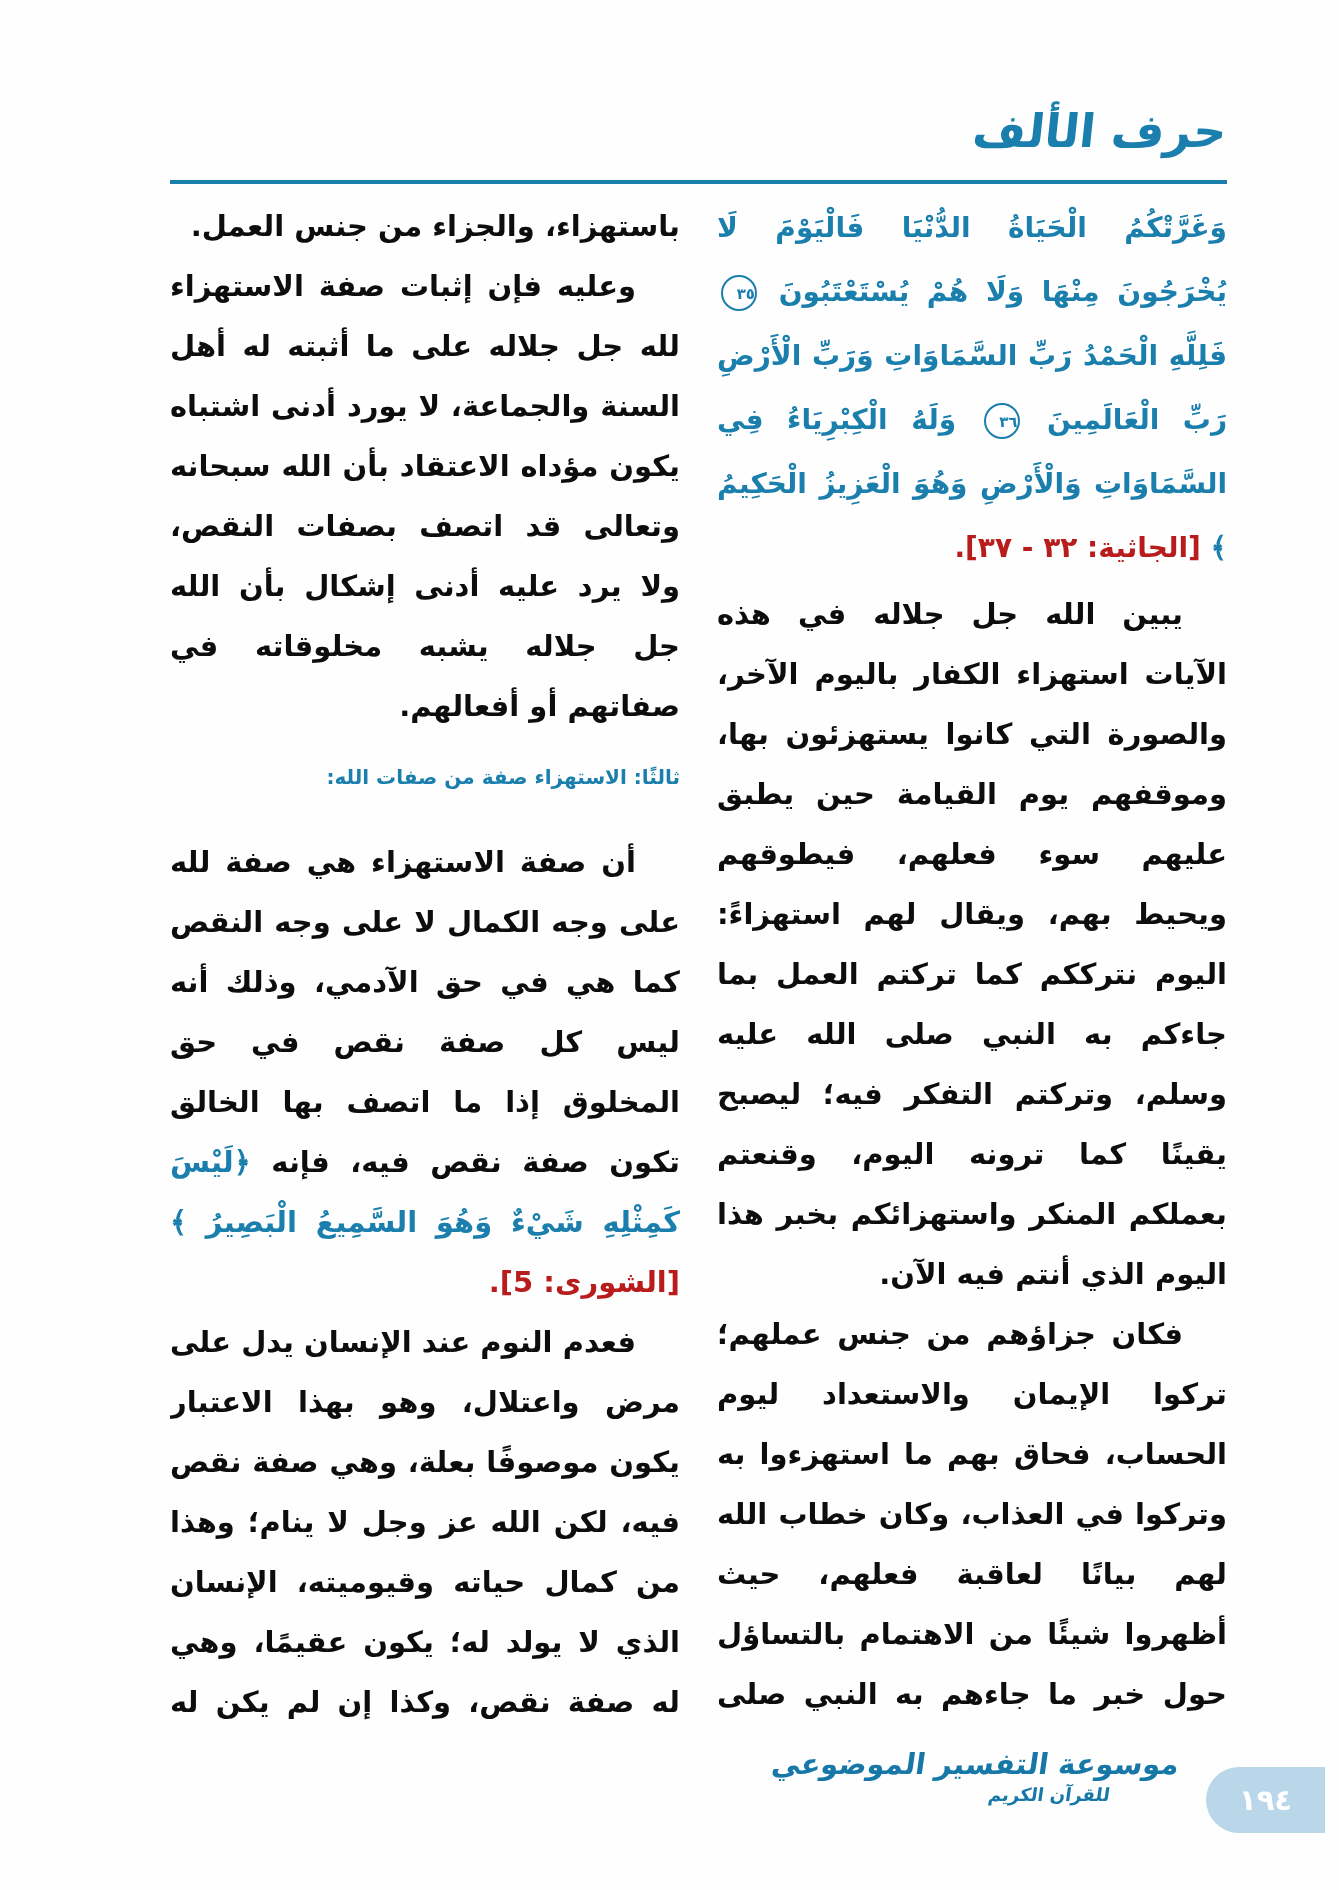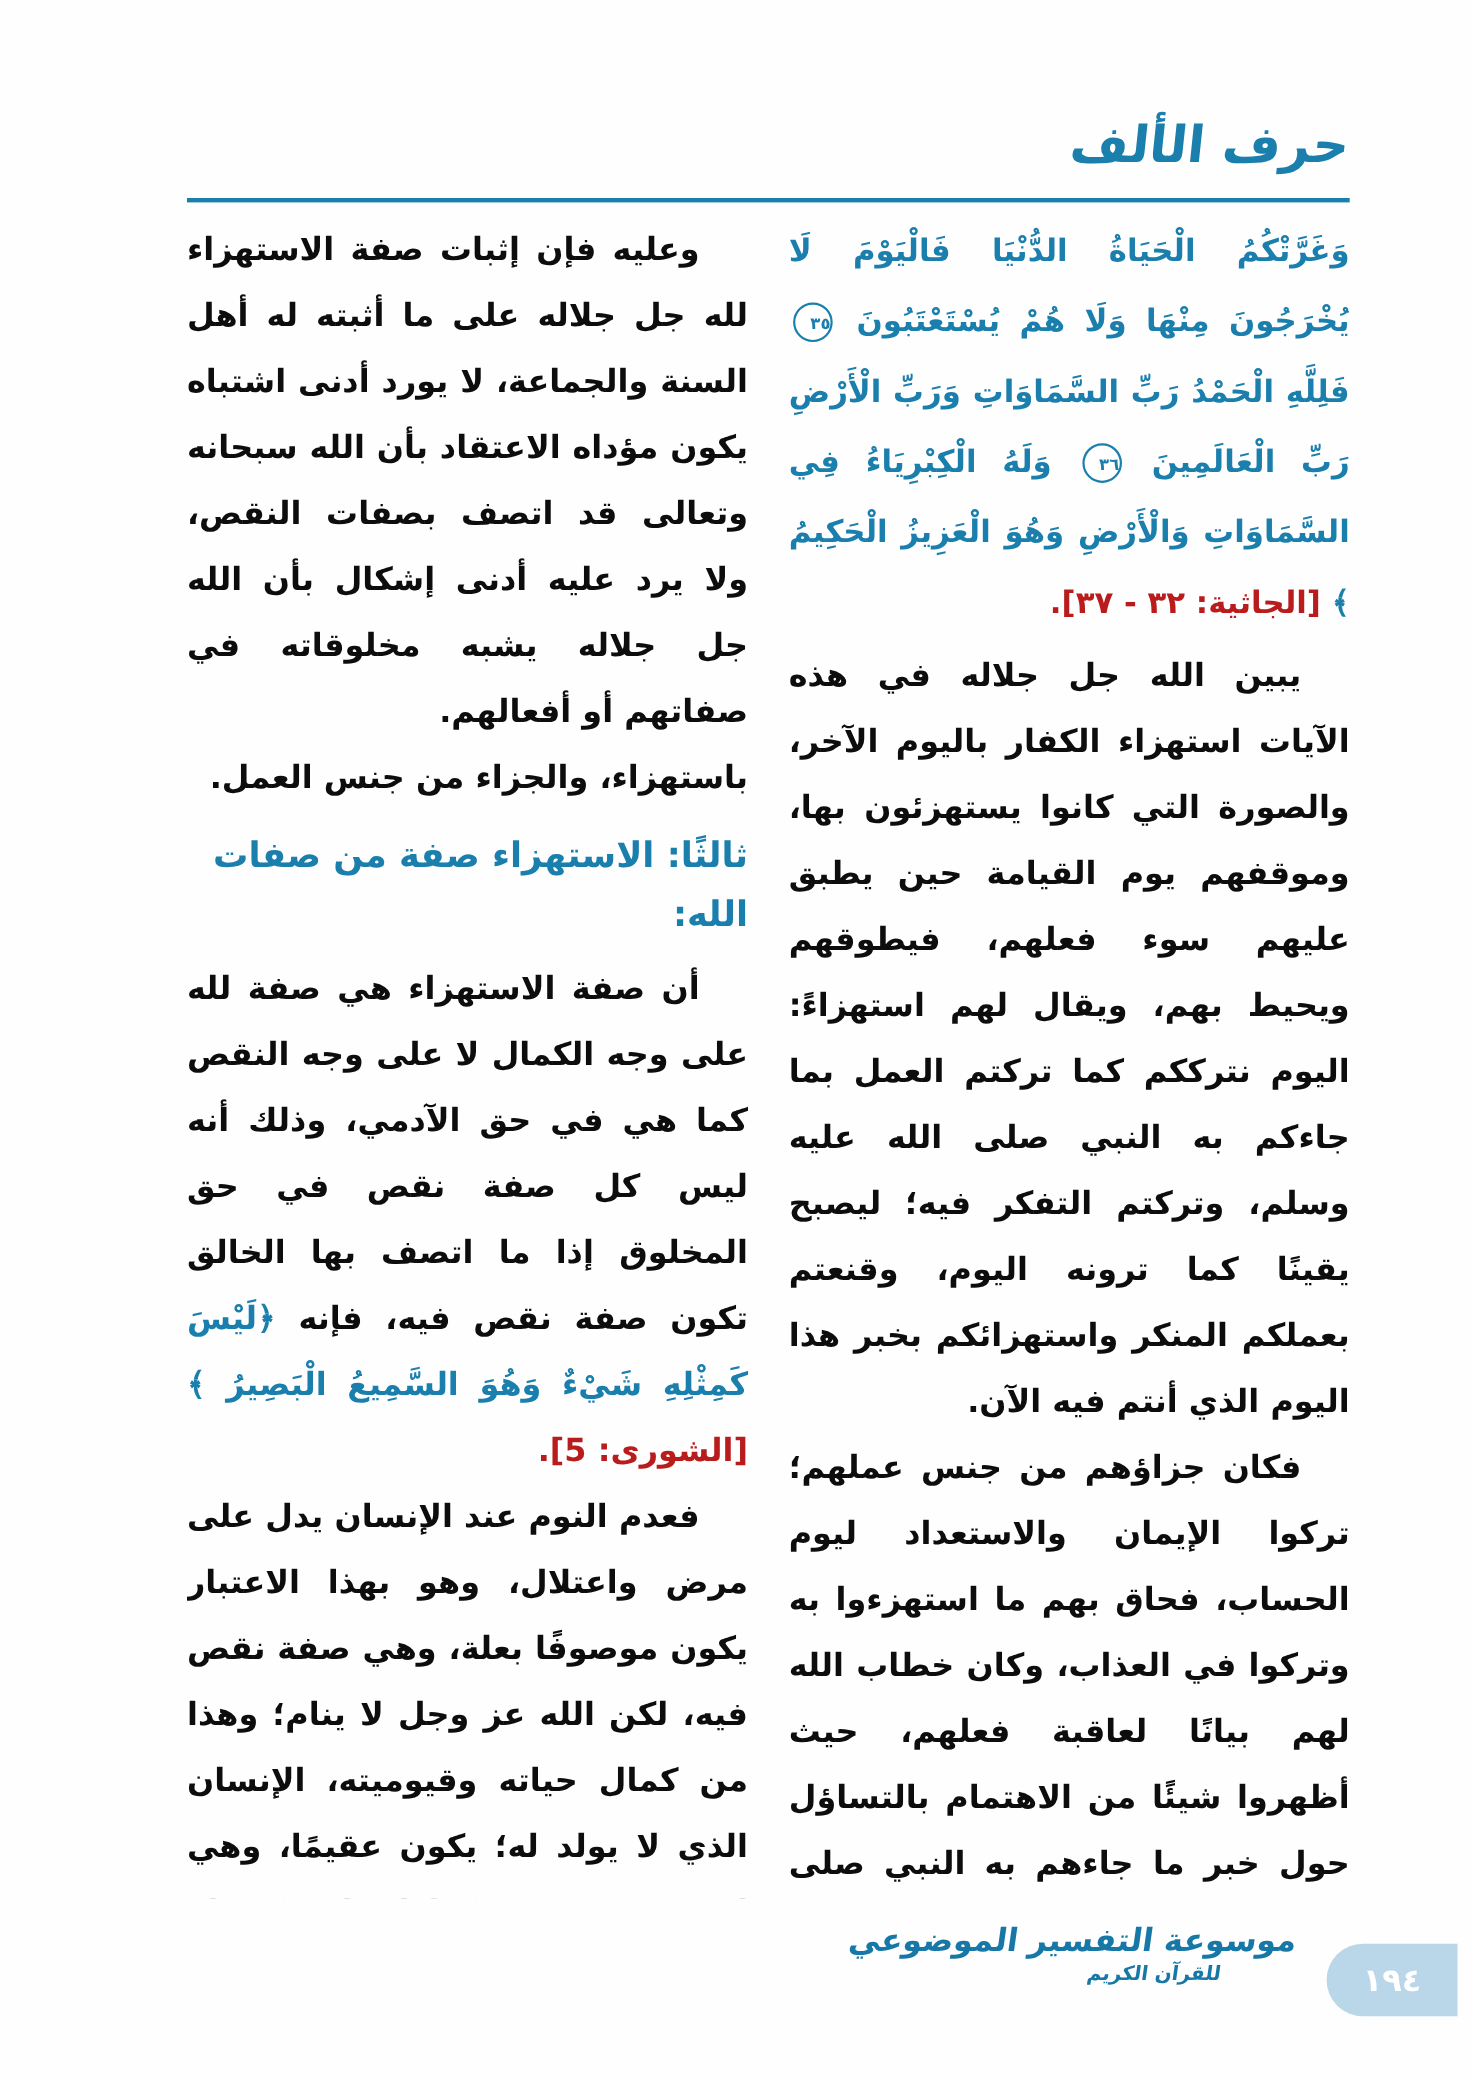--- a/index.html
+++ b/index.html
@@ -51,27 +51,27 @@
   .blk.indent{text-indent:44px;}
   .blk.quran{
     font-size:28px;
     font-weight:bold;
     line-height:64px;
     color:#1b7fad;
     text-align-last:right;
     margin-bottom:4px;
   }
   .blk.heading{
-    font-size:32px;
+    font-size:20px;
     font-weight:bold;
     color:#1b7fad;
     line-height:54px;
     text-align:right;
     text-align-last:right;
-    margin:14px 0 10px 0;
+    margin:14px 0 28px 0;
   }
   .seg-q{color:#1b7fad;}
   .seg-b{color:#0d0d0d;}
   .seg-r{color:#b91c1c;}
   .seg-m{
     display:inline-block;
     width:36px;height:36px;
     line-height:34px;
     font-size:15px;
     text-align:center;
@@ -127,22 +127,22 @@
 </div>
 <div class="hdr-rule"></div>
 
 <div class="cols">
   <div class="col">
       <p class="blk quran"><span class="seg-q">وَغَرَّتْكُمُ الْحَيَاةُ الدُّنْيَا فَالْيَوْمَ لَا يُخْرَجُونَ مِنْهَا وَلَا هُمْ يُسْتَعْتَبُونَ </span><span class="seg-m">٣٥</span><span class="seg-q"> فَلِلَّهِ الْحَمْدُ رَبِّ السَّمَاوَاتِ وَرَبِّ الْأَرْضِ رَبِّ الْعَالَمِينَ </span><span class="seg-m">٣٦</span><span class="seg-q"> وَلَهُ الْكِبْرِيَاءُ فِي السَّمَاوَاتِ وَالْأَرْضِ وَهُوَ الْعَزِيزُ الْحَكِيمُ ﴾ </span><span class="seg-r">[الجاثية: ٣٢ - ٣٧].</span></p>
       <p class="blk body indent"><span class="seg-b">يبين الله جل جلاله في هذه الآيات استهزاء الكفار باليوم الآخر، والصورة التي كانوا يستهزئون بها، وموقفهم يوم القيامة حين يطبق عليهم سوء فعلهم، فيطوقهم ويحيط بهم، ويقال لهم استهزاءً: اليوم نترككم كما تركتم العمل بما جاءكم به النبي صلى الله عليه وسلم، وتركتم التفكر فيه؛ ليصبح يقينًا كما ترونه اليوم، وقنعتم بعملكم المنكر واستهزائكم بخبر هذا اليوم الذي أنتم فيه الآن.</span></p>
       <p class="blk body indent"><span class="seg-b">فكان جزاؤهم من جنس عملهم؛ تركوا الإيمان والاستعداد ليوم الحساب، فحاق بهم ما استهزءوا به وتركوا في العذاب، وكان خطاب الله لهم بيانًا لعاقبة فعلهم، حيث أظهروا شيئًا من الاهتمام بالتساؤل حول خبر ما جاءهم به النبي صلى الله عليه وسلم ، وهم يقصدون بذلك تقرير بطلانه لعدم قوة الحجة التي جاءهم بها النبي صلى الله عليه وسلم، فيأتيهم الخطاب وهم ليسوا أهلًا لخطاب الله، لكنه خطاب تقنيط وتبكيت، كما كان خطابهم للنبي صلى الله عليه وسلم خطاب تقنيط وتكذيب، استهزاءٌ</span></p>
     </div>
   <div class="col">
+      <p class="blk body"><span class="seg-b">باستهزاء، والجزاء من جنس العمل.</span></p>
       <p class="blk body indent"><span class="seg-b">وعليه فإن إثبات صفة الاستهزاء لله جل جلاله على ما أثبته له أهل السنة والجماعة، لا يورد أدنى اشتباه يكون مؤداه الاعتقاد بأن الله سبحانه وتعالى قد اتصف بصفات النقص، ولا يرد عليه أدنى إشكال بأن الله جل جلاله يشبه مخلوقاته في صفاتهم أو أفعالهم.</span></p>
-      <p class="blk body"><span class="seg-b">باستهزاء، والجزاء من جنس العمل.</span></p>
       <p class="blk heading"><span class="seg-q">ثالثًا: الاستهزاء صفة من صفات الله:</span></p>
       <p class="blk body indent"><span class="seg-b">أن صفة الاستهزاء هي صفة لله على وجه الكمال لا على وجه النقص كما هي في حق الآدمي، وذلك أنه ليس كل صفة نقص في حق المخلوق إذا ما اتصف بها الخالق تكون صفة نقص فيه، فإنه </span><span class="seg-q">﴿لَيْسَ كَمِثْلِهِ شَيْءٌ وَهُوَ السَّمِيعُ الْبَصِيرُ ﴾</span><span class="seg-r"> [الشورى: 5].</span></p>
       <p class="blk body indent"><span class="seg-b">فعدم النوم عند الإنسان يدل على مرض واعتلال، وهو بهذا الاعتبار يكون موصوفًا بعلة، وهي صفة نقص فيه، لكن الله عز وجل لا ينام؛ وهذا من كمال حياته وقيوميته، الإنسان الذي لا يولد له؛ يكون عقيمًا، وهي له صفة نقص، وكذا إن لم يكن له أهل يعرف أن أصله منهم، بينما الله سبحانه وتعالى </span></p>
     </div>
 </div>
 
 <div class="footer-logo">
   <div class="l1">موسوعة التفسير الموضوعي</div>
   <div class="l2">للقرآن الكريم</div>
 </div>

